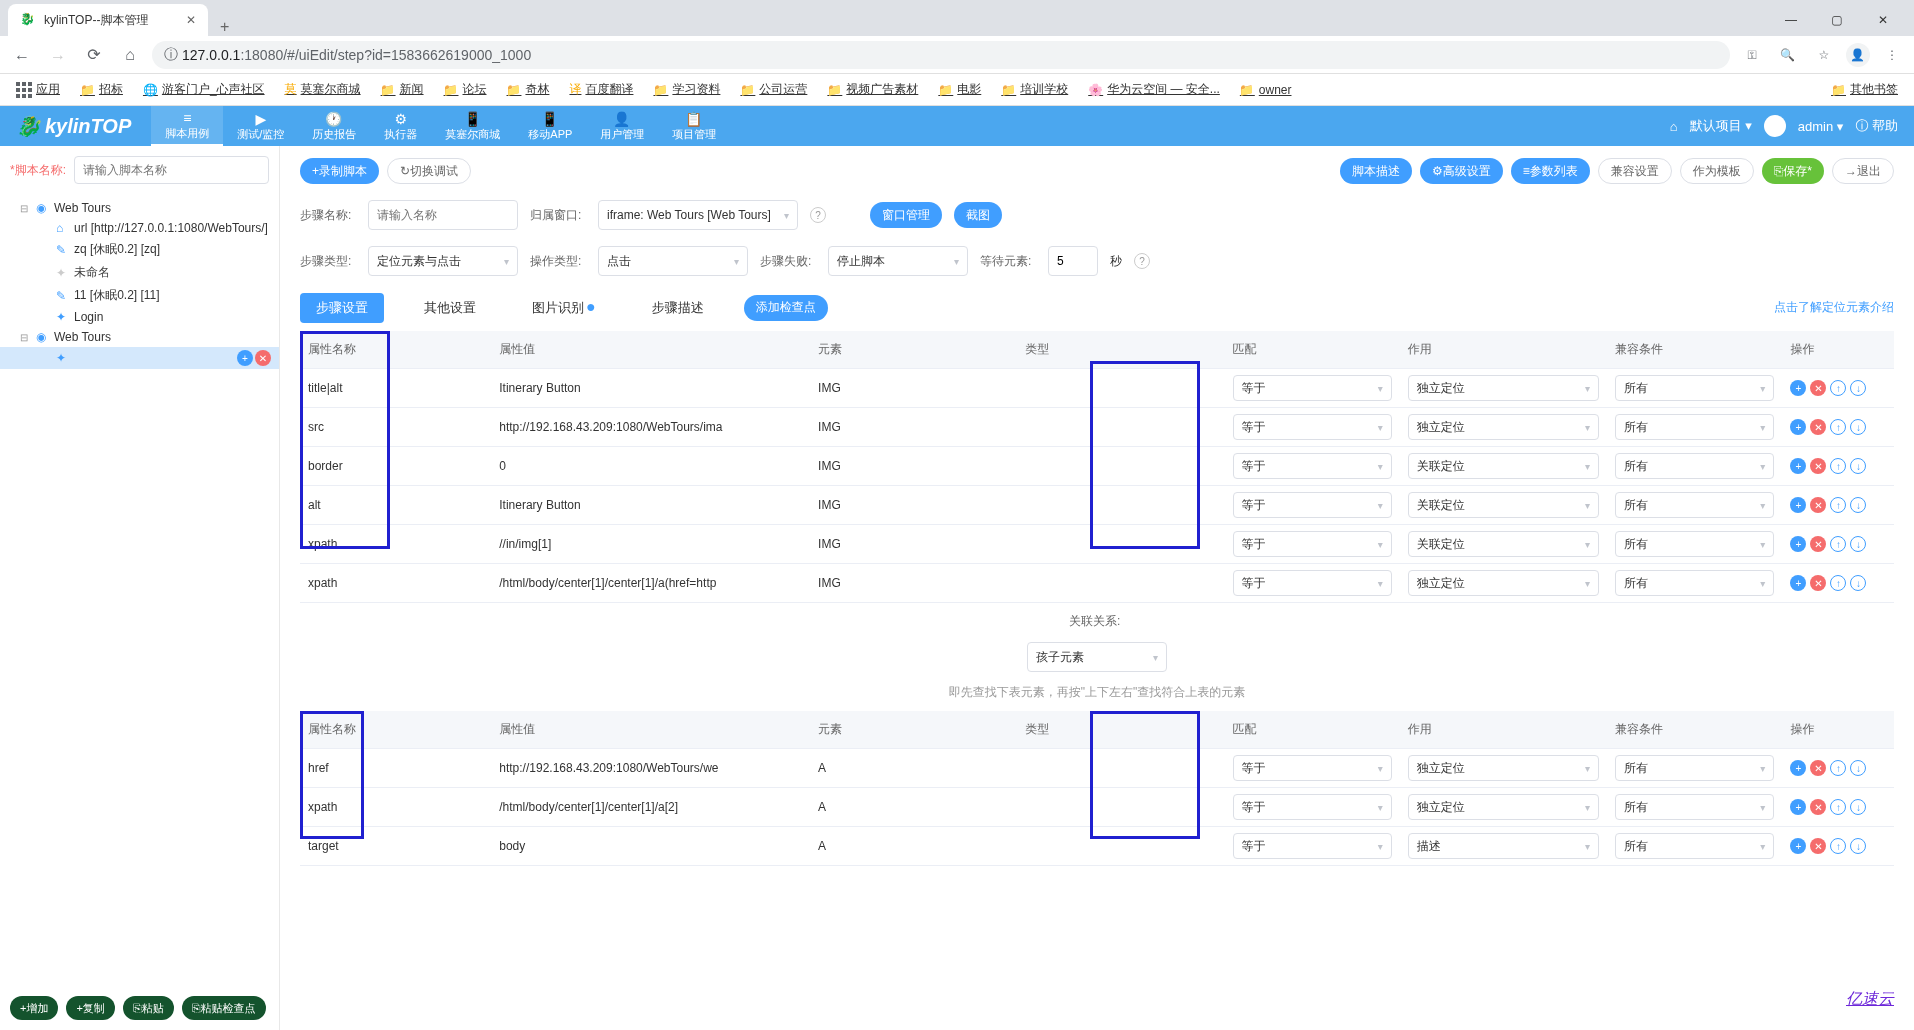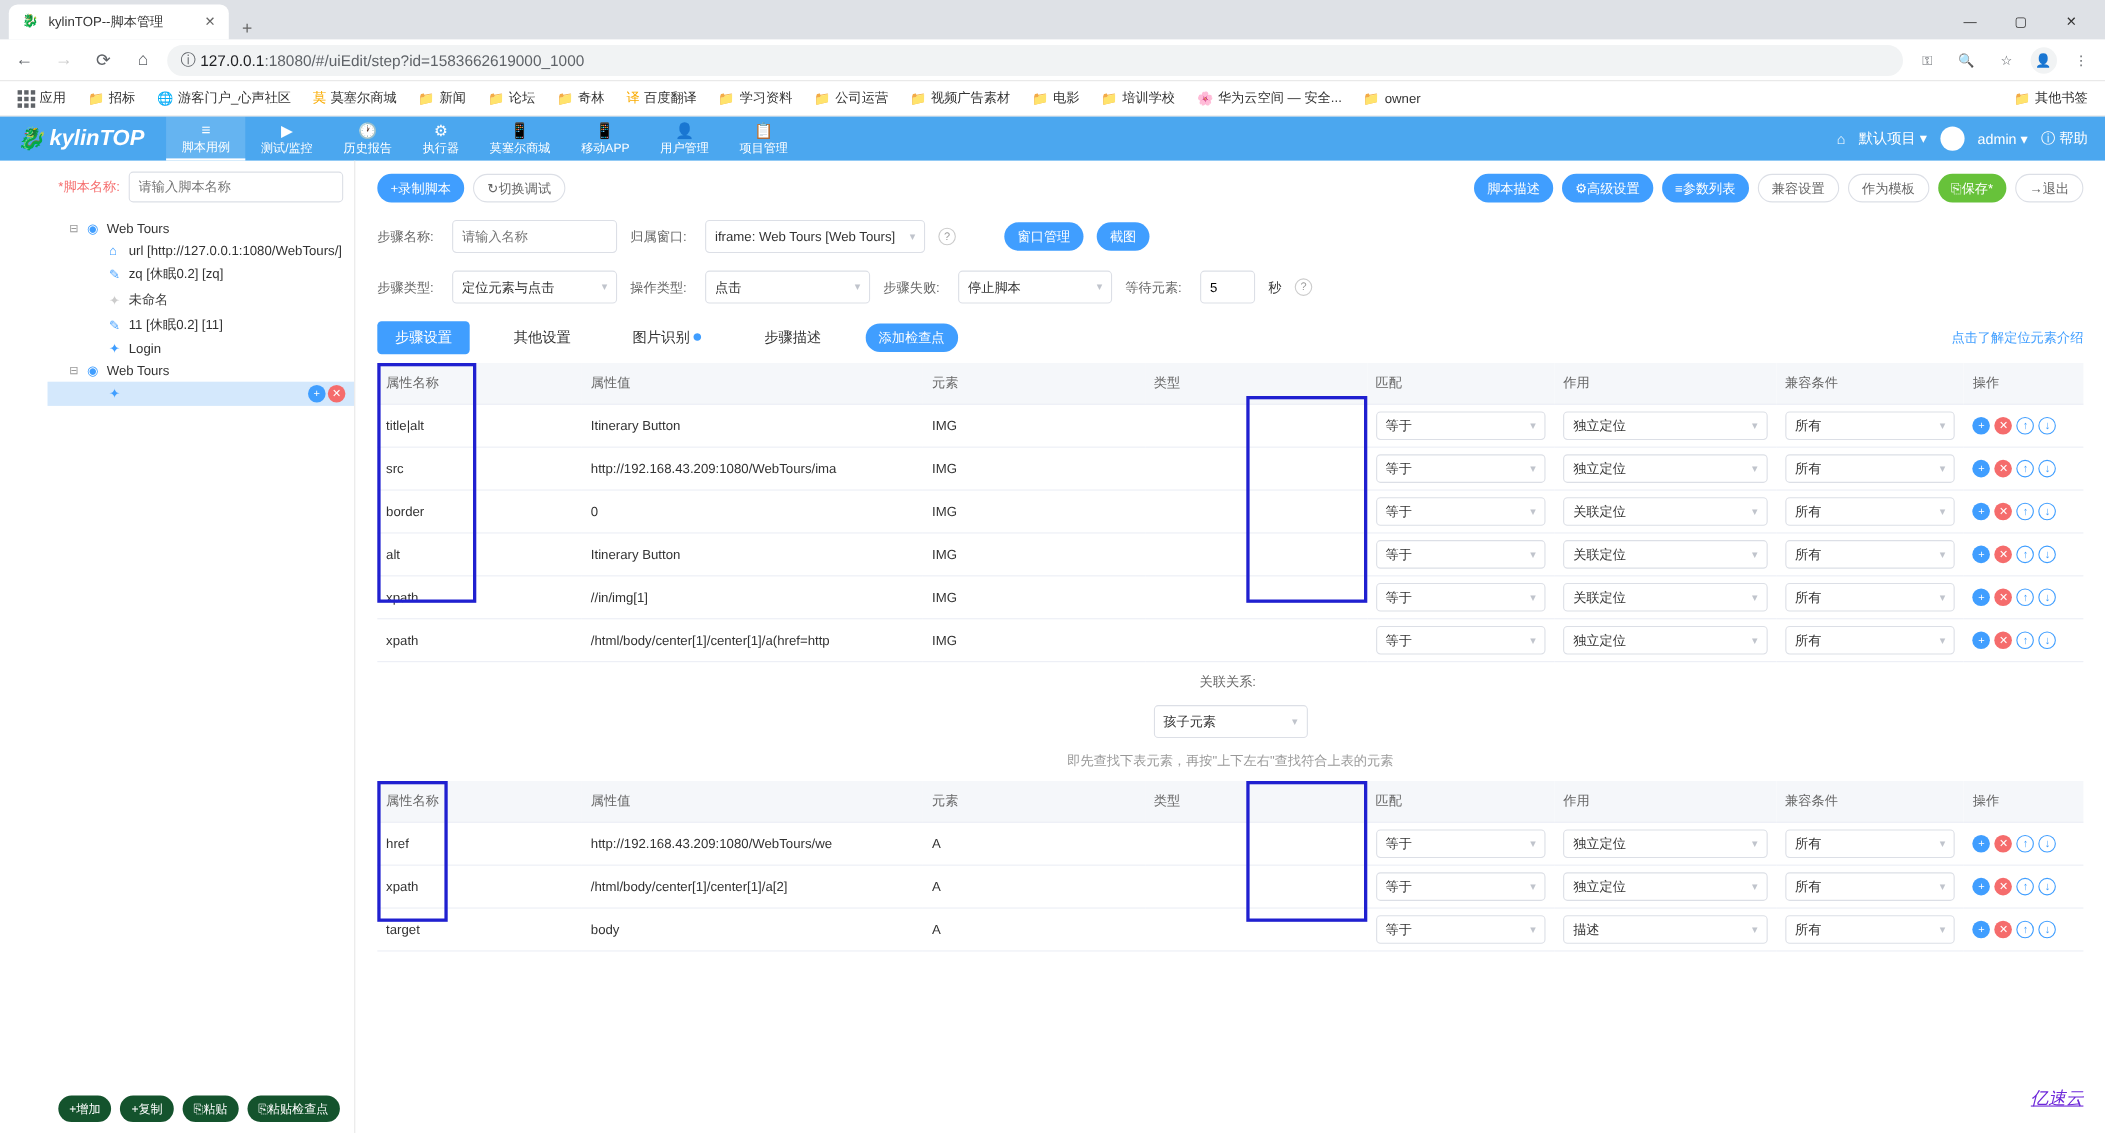--- a/index.html
+++ b/index.html
@@ -16,38 +16,38 @@
     
     .browser-toolbar { height: 38px; background: #fff; display: flex; align-items: center; padding: 0 8px; gap: 8px; border-bottom: 1px solid #e0e0e0; }
     .nav-btn { width: 28px; height: 28px; display: flex; align-items: center; justify-content: center; color: #5f6368; font-size: 16px; }
     .url-bar { flex: 1; height: 28px; display: flex; align-items: center; background: #f1f3f4; border-radius: 14px; padding: 0 12px; font-size: 14px; color: #333; }
     .url-prefix { color: #5f6368; margin-right: 4px; }
     .url-host { color: #202124; }
     .url-path { color: #5f6368; }
     .toolbar-icon { width: 28px; height: 28px; display: flex; align-items: center; justify-content: center; color: #5f6368; }
     
     .bookmarks-bar { height: 32px; background: #fff; display: flex; align-items: center; padding: 0 8px; gap: 4px; border-bottom: 1px solid #e0e0e0; }
-    .bookmark-item { display: flex; align-items: center; padding: 4px 8px; font-size: 12px; color: #333; gap: 4px; white-space: nowrap; }
+    .bookmark-item { display: flex; align-items: center; padding: 4px 8px; font-size: 12px; color: #333; gap: 4px; white-space: nowrap; text-decoration: underline; }
     .bookmark-folder { color: #f9ab00; }
     .apps-icon { display: grid; grid-template-columns: repeat(3, 4px); gap: 2px; }
     .apps-icon span { width: 4px; height: 4px; background: #5f6368; }
     
     
     .app-header { height: 40px; background: #4ba7ef; display: flex; align-items: center; color: #fff; padding: 0 16px; }
     .logo { font-size: 20px; font-weight: bold; font-style: italic; margin-right: 20px; display: flex; align-items: center; gap: 4px; }
     .nav-tabs { display: flex; height: 40px; }
     .nav-tab { display: flex; flex-direction: column; align-items: center; justify-content: center; padding: 0 14px; font-size: 11px; cursor: pointer; }
     .nav-tab.active { background: rgba(255,255,255,0.15); border-bottom: 2px solid #fff; }
     .nav-tab-icon { font-size: 14px; }
     .header-right { margin-left: auto; display: flex; align-items: center; gap: 12px; font-size: 13px; }
     .avatar { width: 22px; height: 22px; background: #fff; border-radius: 50%; }
     
     
     .main-layout { display: flex; height: calc(100vh - 146px); }
-    .sidebar { width: 280px; border-right: 1px solid #e8e8e8; display: flex; flex-direction: column; margin-left: 43px; }
+    .sidebar { width: 280px; border-right: 1px solid #e8e8e8; display: flex; flex-direction: column; }
     .sidebar-top { padding: 10px; display: flex; align-items: center; gap: 8px; }
     .sidebar-top label { color: #f56c6c; font-size: 12px; }
     .sidebar-top input { flex: 1; height: 28px; border: 1px solid #dcdfe6; border-radius: 4px; padding: 0 8px; font-size: 12px; }
     .tree { flex: 1; overflow: auto; padding: 4px 0; }
     .tree-node { display: flex; align-items: center; padding: 3px 8px; font-size: 12px; gap: 4px; cursor: pointer; }
     .tree-node.selected { background: #d4e8fc; }
     .tree-indent { display: inline-block; }
     .tree-toggle { width: 12px; color: #999; font-size: 10px; }
     .tree-icon { color: #409eff; font-size: 12px; width: 14px; }
     .tree-actions { margin-left: auto; display: flex; gap: 2px; }

